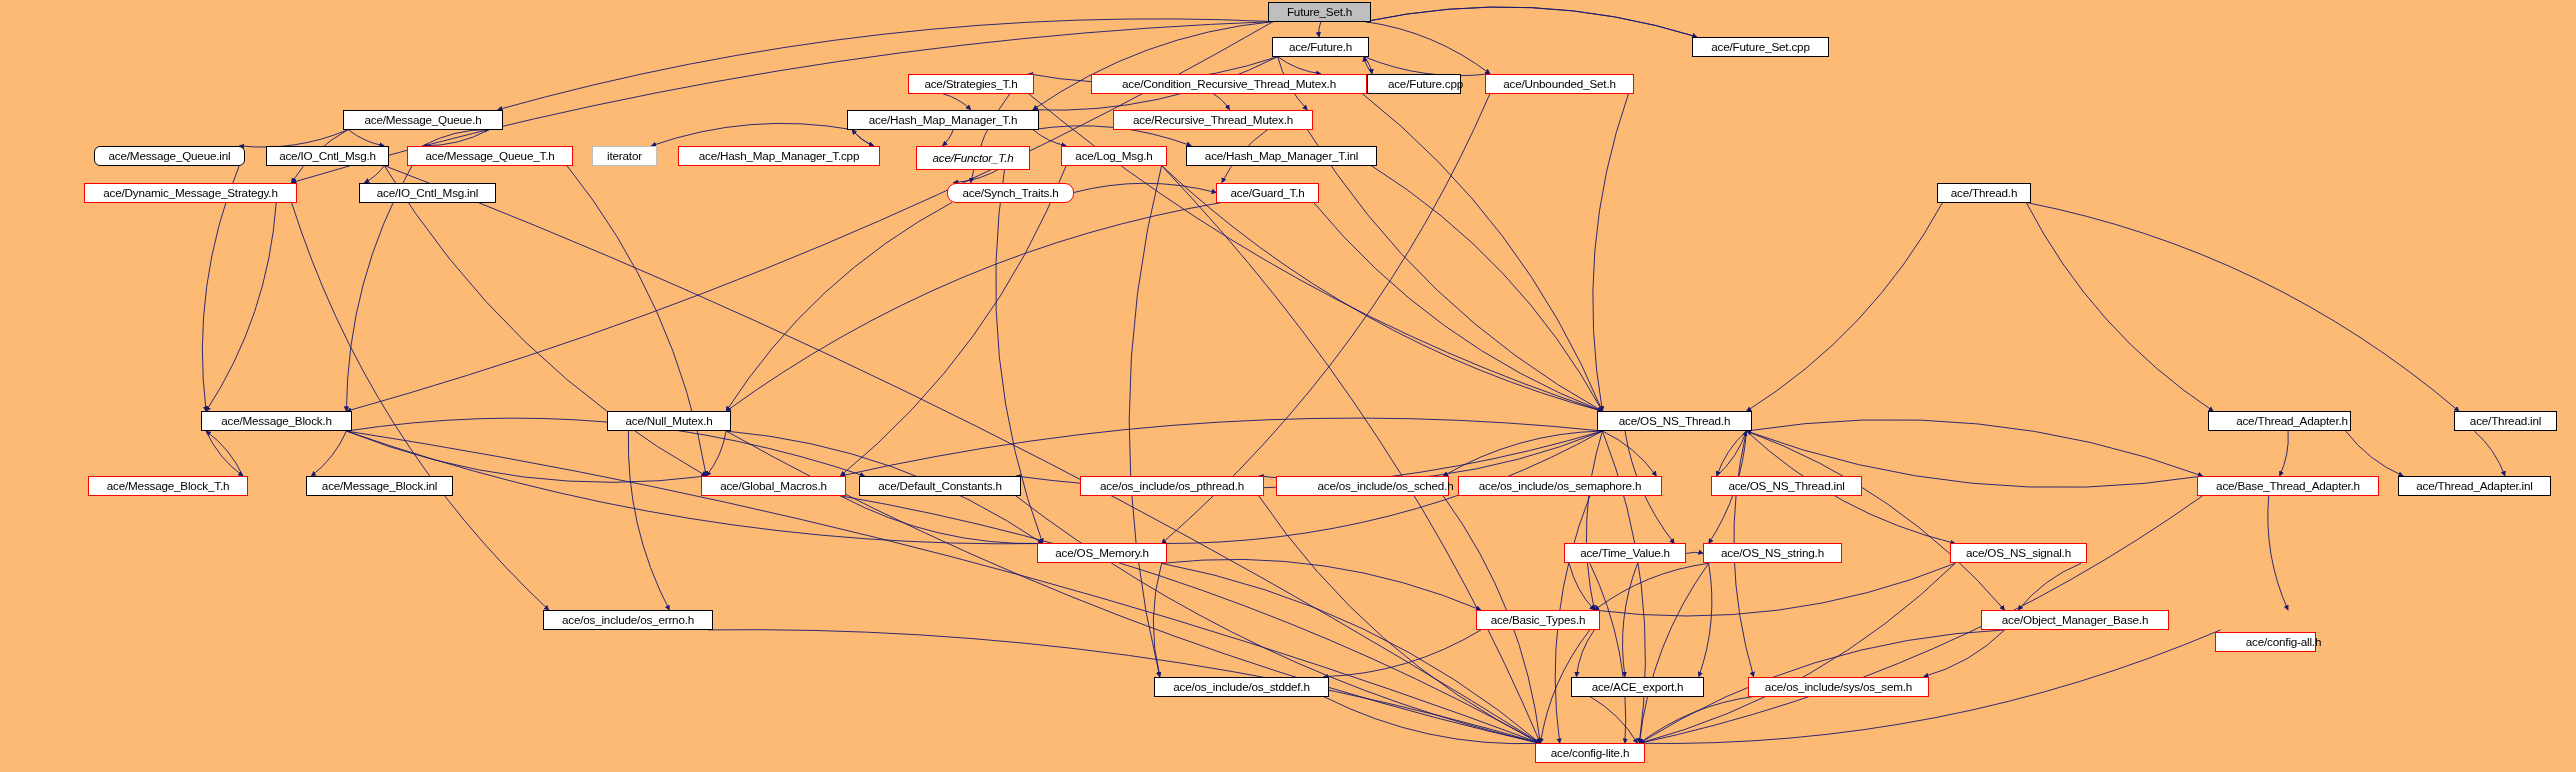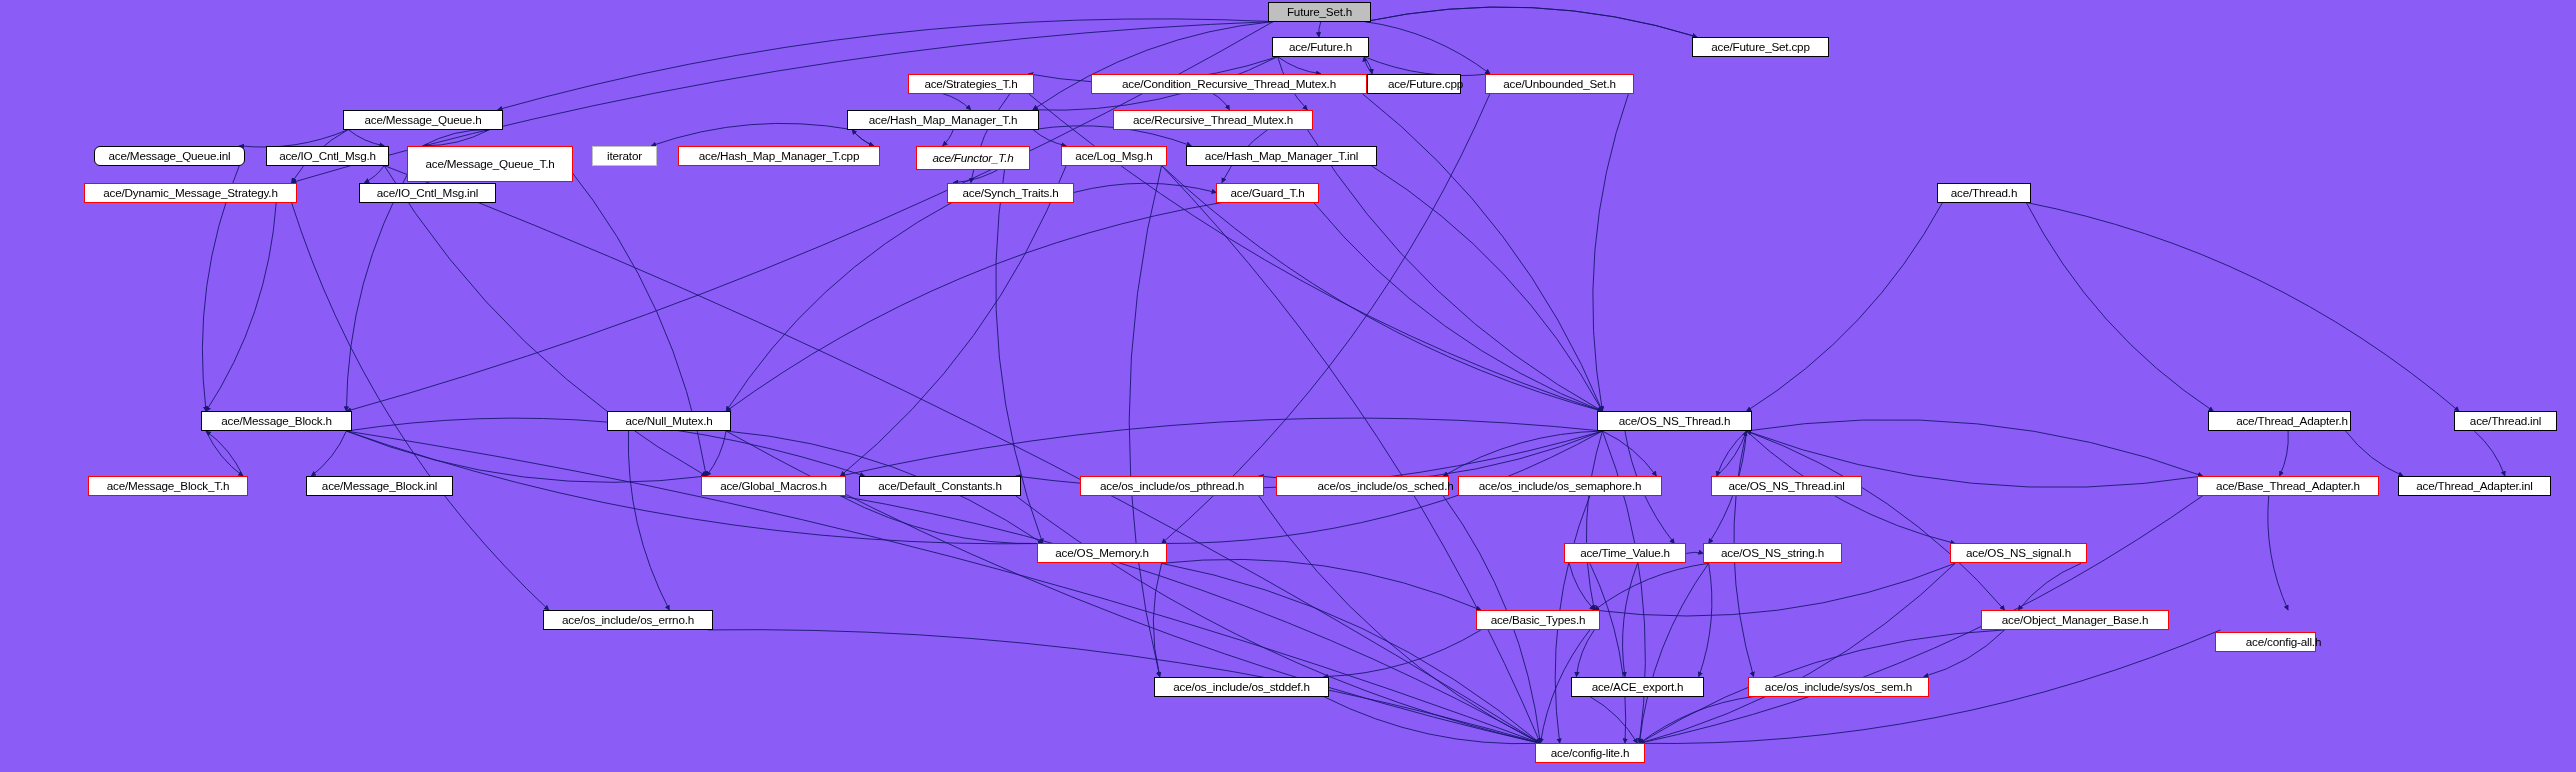--- a/index.html
+++ b/index.html
@@ -10,21 +10,21 @@
   body {
     width: 2576px;
     height: 773px;
     font-family: "Liberation Sans", sans-serif;
     overflow: hidden;
   }
   #graph-root {
     position: relative;
     width: 2576px;
     height: 773px;
-    background: #8b5cf6;
+    background: #fdba74;
   }
   svg.edge-layer {
     position: absolute;
     left: 0;
     top: 0;
     width: 2576px;
     height: 773px;
   }
   .node {
     position: absolute;
@@ -210,21 +210,21 @@
       </div>
       <div class="node red" style="left: 1113px; top: 110px; width: 200px; height: 20px; justify-content: center;">
         <span class="node-label">ace/Recursive_Thread_Mutex.h</span>
       </div>
       <div class="node " style="left: 94px; top: 146px; width: 151px; height: 20px; border-radius: 6px;">
         <span class="node-label">ace/Message_Queue.inl</span>
       </div>
       <div class="node " style="left: 266px; top: 146px; width: 123px; height: 20px;">
         <span class="node-label">ace/IO_Cntl_Msg.h</span>
       </div>
-      <div class="node red" style="left: 407px; top: 146px; width: 166px; height: 36px;">
+      <div class="node red" style="left: 407px; top: 146px; width: 166px; height: 20px;">
         <span class="node-label">ace/Message_Queue_T.h</span>
       </div>
       <div class="node gray" style="left: 592px; top: 146px; width: 65px; height: 20px;">
         <span class="node-label">iterator</span>
       </div>
       <div class="node red" style="left: 678px; top: 146px; width: 202px; height: 20px;">
         <span class="node-label">ace/Hash_Map_Manager_T.cpp</span>
       </div>
       <div class="node red" style="left: 916px; top: 146px; width: 114px; height: 24px; font-style: italic;">
         <span class="node-label">ace/Functor_T.h</span>
@@ -237,21 +237,21 @@
       </div>
       <div class="node " style="left: 1937px; top: 183px; width: 94px; height: 20px;">
         <span class="node-label">ace/Thread.h</span>
       </div>
       <div class="node red" style="left: 84px; top: 183px; width: 213px; height: 20px;">
         <span class="node-label">ace/Dynamic_Message_Strategy.h</span>
       </div>
       <div class="node " style="left: 359px; top: 183px; width: 137px; height: 20px;">
         <span class="node-label">ace/IO_Cntl_Msg.inl</span>
       </div>
-      <div class="node red" style="left: 947px; top: 183px; width: 127px; height: 20px;">
+      <div class="node red" style="left: 947px; top: 183px; width: 127px; height: 20px; border-radius: 9px;">
         <span class="node-label">ace/Synch_Traits.h</span>
       </div>
       <div class="node red" style="left: 1216px; top: 183px; width: 103px; height: 20px;">
         <span class="node-label">ace/Guard_T.h</span>
       </div>
       <div class="node " style="left: 201px; top: 411px; width: 151px; height: 20px;">
         <span class="node-label">ace/Message_Block.h</span>
       </div>
       <div class="node " style="left: 607px; top: 411px; width: 124px; height: 20px;">
         <span class="node-label">ace/Null_Mutex.h</span>

